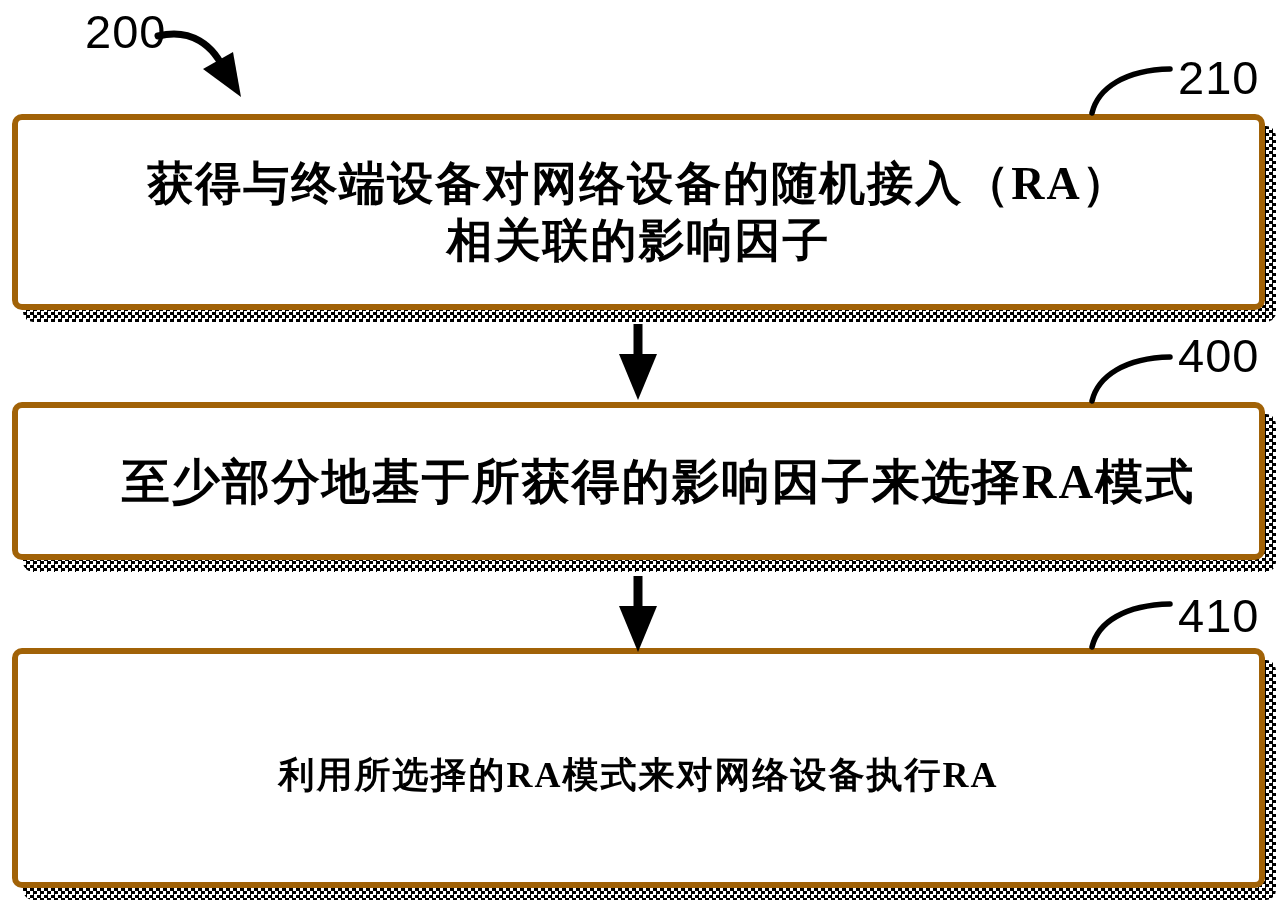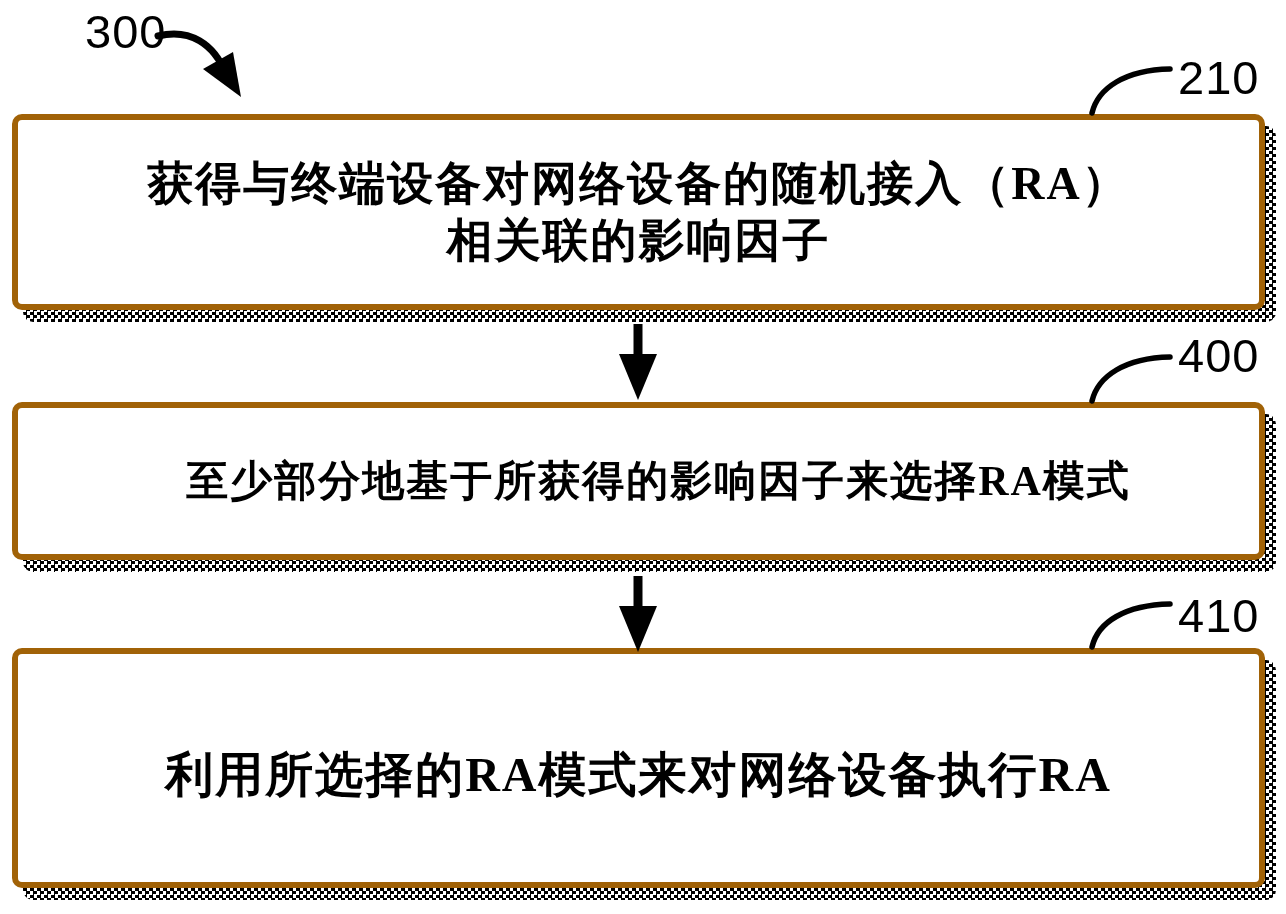--- a/index.html
+++ b/index.html
@@ -16,22 +16,22 @@
   .box{
     position:absolute;box-sizing:border-box;background:#ffffff;
     border:6px solid #a16207;border-radius:10px;
     display:flex;flex-direction:column;align-items:center;justify-content:center;
   }
   .box-line{
     font-weight:700;text-align:center;letter-spacing:2px;color:#000;
     font-family:"Liberation Serif","DejaVu Serif",serif;
   }
   .box1 .box-line{font-size:46px;line-height:57px;}
-  .box2 .box-line{font-size:42px;line-height:57px;margin-left:40px;}
-  .box3 .box-line{font-size:48px;line-height:58px;}
+  .box2 .box-line{font-size:48px;line-height:57px;margin-left:40px;}
+  .box3 .box-line{font-size:36px;line-height:58px;}
   .box3{padding-top:14px;}
   .ref{
     position:absolute;
     font-family:"Liberation Sans","DejaVu Sans",sans-serif;
     font-size:47px;line-height:1;color:#000;letter-spacing:1px;
   }
   .overlay{position:absolute;left:0;top:0;width:1286px;height:914px;pointer-events:none;}
 </style>
 </head>
 <body>
@@ -50,21 +50,21 @@
   <div class="box box2" style="left:12px;top:402px;width:1253px;height:158px;">
     <div class="box-line">至少部分地基于所获得的影响因子来选择RA模式</div>
     <div class="box-line"></div>
   </div>
 
   <div class="box box3" style="left:12px;top:648px;width:1253px;height:240px;">
     <div class="box-line">利用所选择的RA模式来对网络设备执行RA</div>
     <div class="box-line"></div>
   </div>
 
-  <div class="ref" style="left:85px;top:8px;">300</div>
+  <div class="ref" style="left:85px;top:8px;">200</div>
   <div class="ref" style="left:1178px;top:54px;">210</div>
   <div class="ref" style="left:1178px;top:332px;">400</div>
   <div class="ref" style="left:1178px;top:592px;">410</div>
 
   <svg class="overlay" viewBox="0 0 1286 914" xmlns="http://www.w3.org/2000/svg">
 
     <g>
       <path d="M158,36 C190,28 214,44 226,74" fill="none" stroke="#000" stroke-width="7" stroke-linecap="round"></path>
       <polygon points="241,97 203,69 233,52" fill="#000"></polygon>
     </g>

